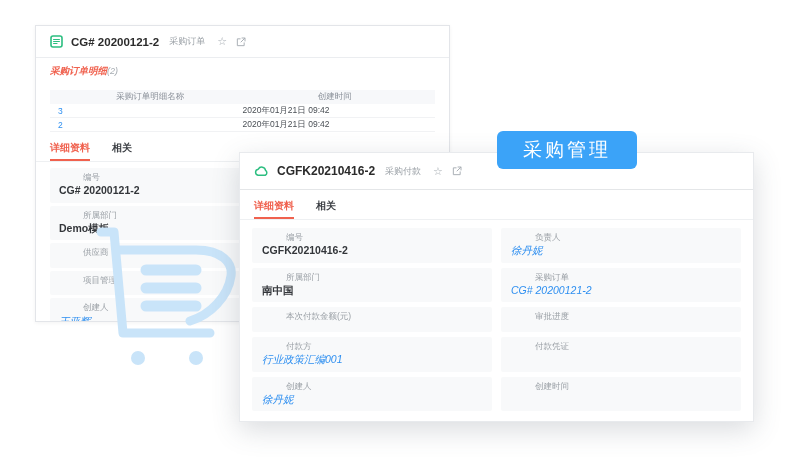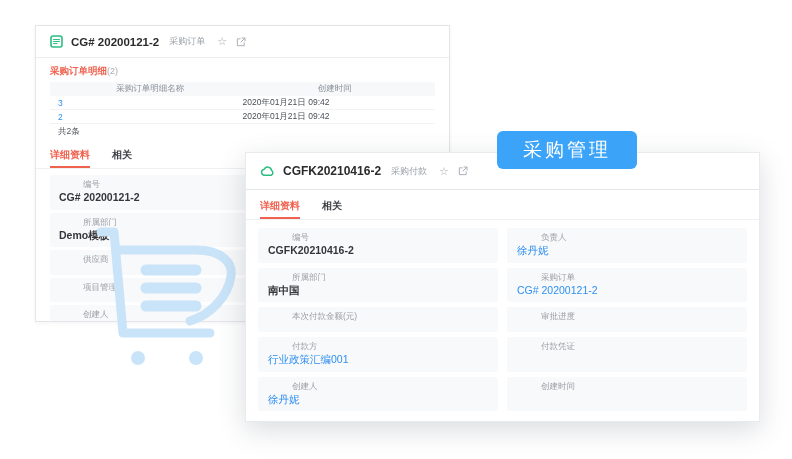--- a/index.html
+++ b/index.html
@@ -10,46 +10,46 @@
   
   .back-card{left:35px;top:25px;width:415px;height:297px;border:1px solid #e3e5e9;
              box-shadow:0 1px 4px rgba(0,0,0,.05);z-index:1;overflow:hidden;}
   .win-header{display:flex;align-items:center;padding:0 14px;border-bottom:1px solid #ebedf0;}
   .back-card .win-header{height:31px;}
   .win-title{font-size:11.5px;font-weight:bold;color:#2b2b2b;margin-left:8px;white-space:nowrap;}
   .win-type{font-size:9px;color:#9aa0a6;margin-left:10px;white-space:nowrap;}
   .hdr-ico{display:flex;align-items:center;}
   .star{font-size:11px;color:#aab0b6;margin-left:12px;line-height:1;}
   .share{margin-left:9px;display:flex;align-items:center;}
-  .section-title{margin:7px 14px 4px;font-size:9.5px;font-weight:bold;color:#F0614E;}
+  .section-title{margin:7px 14px 12px;font-size:9.5px;font-weight:bold;color:#F0614E;font-style:italic;}
   .section-title .cnt{color:#a7adb3;font-weight:normal;font-size:9px;}
   .mini-table{margin:0 14px;font-size:8.5px;}
   .mt-head{display:flex;align-items:center;background:#F7F8FA;height:14px;color:#8a9099;padding:0 8px;text-align:center;}
   .mt-row{display:flex;align-items:center;height:13px;border-bottom:1px solid #f1f2f4;padding:0 8px;}
   .mt-col1{flex:1;}
   .mt-col2{width:50%;}
   .mt-row .mt-col1{color:#2E8FF0;}
   .mt-row .mt-col2{color:#4a4f55;}
   .mt-foot{display:flex;align-items:center;height:15px;padding:0 8px;color:#53575c;font-size:8.5px;}
   .tabs{display:flex;gap:22px;padding:0 14px;border-bottom:1px solid #eef0f2;margin-top:4px;text-align:center;}
   .tab{font-size:10px;font-weight:bold;color:#3d4045;padding:5px 0 4px;cursor:pointer;}
   .tab.active{color:#F0614E;border-bottom:2px solid #F0614E;}
   .fields{display:flex;flex-direction:column;gap:3px;padding:6px 14px 0;}
   .field{background:#F8F9FA;border-radius:2px;padding:4px 9px 4px;}
   .f-label{font-size:8.5px;color:#9aa0a6;line-height:1.35;padding-left:24px;}
   .f-value{font-size:10.5px;color:#33363a;line-height:1.45;min-height:14px;font-weight:bold;}
   .f-value.plain{font-weight:normal;color:#3a3d41;}
-  .f-value.link{color:#2E8FF0;font-weight:normal;cursor:pointer;}
+  .f-value.link{color:#2E8FF0;font-weight:normal;cursor:pointer;font-style:italic;}
   .field.empty .f-value{min-height:5px;}
 
   
   .cart{position:absolute;left:60px;top:225px;width:182px;height:152px;z-index:2;pointer-events:none;}
 
   
-  .front-card{left:245px;top:152px;width:515px;height:270px;border:1px solid #e8eaed;
+  .front-card{left:239px;top:152px;width:515px;height:270px;border:1px solid #e8eaed;
               box-shadow:0 8px 26px rgba(70,80,95,.20);z-index:3;overflow:hidden;}
   .front-card .win-header{height:36px;border-bottom:1px solid #e4e6e8;}
   .front-card .win-title{font-size:12px;}
   .fgrid{display:grid;grid-template-columns:1fr 1fr;column-gap:9px;row-gap:5px;padding:8px 12px 6px;}
   .fgrid .field{padding:4px 10px;}
   .fgrid .f-value{min-height:15px;}
 
   
   .badge{position:absolute;left:497px;top:131px;width:140px;height:38px;background:#3BA3F8;
          border-radius:6px;color:#fff;font-size:19px;display:flex;align-items:center;
@@ -88,21 +88,20 @@
         <span class="mt-col2">创建时间</span>
       </div>
       <div class="mt-row">
         <span class="mt-col1">3</span>
         <span class="mt-col2">2020年01月21日 09:42</span>
       </div>
       <div class="mt-row">
         <span class="mt-col1">2</span>
         <span class="mt-col2">2020年01月21日 09:42</span>
       </div>
-      <div class="mt-foot">共2条</div>
     </div>
 
     <div class="tabs">
       <span class="tab active">详细资料</span>
       <span class="tab">相关</span>
     </div>
 
     <div class="fields">
       <div class="field">
         <div class="f-label">编号</div>

